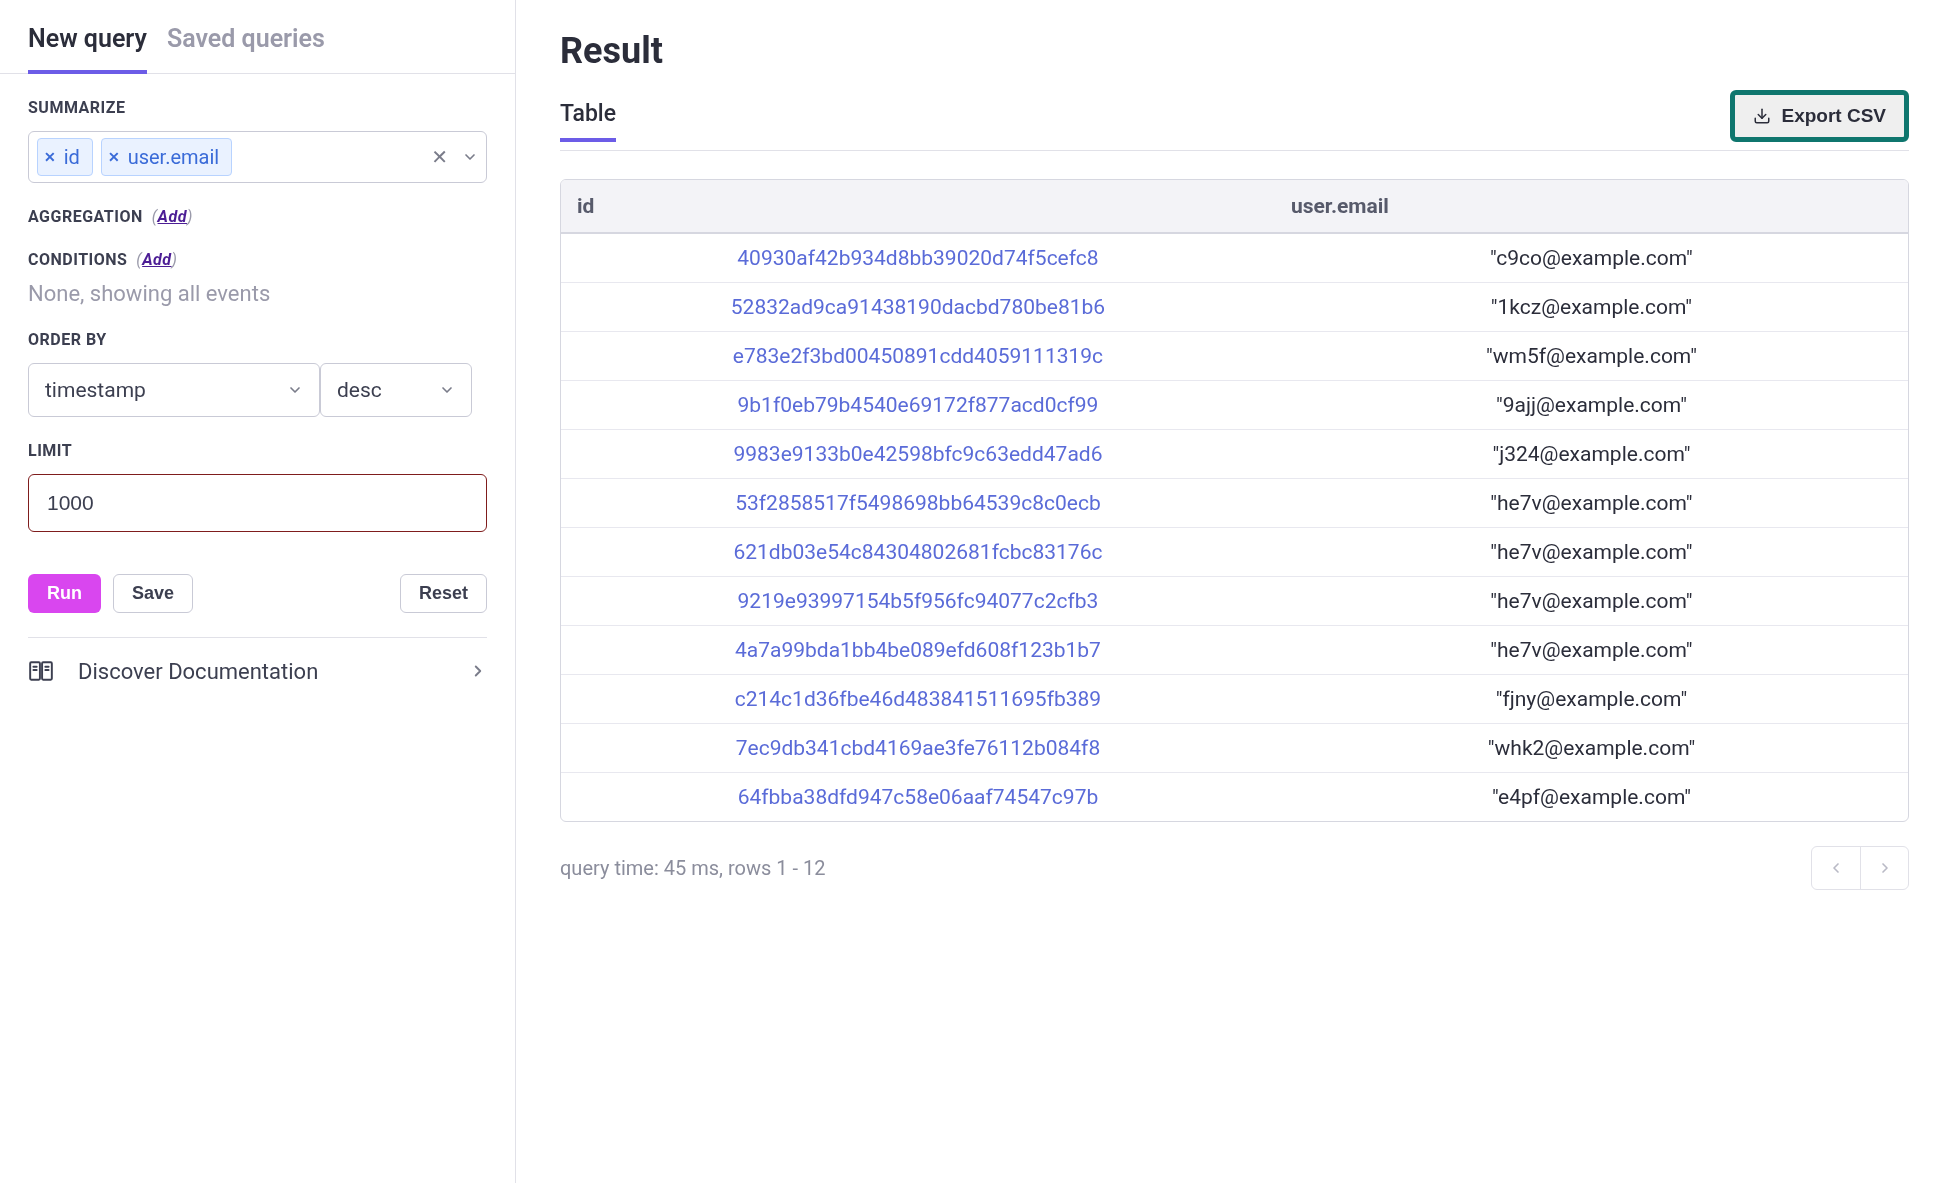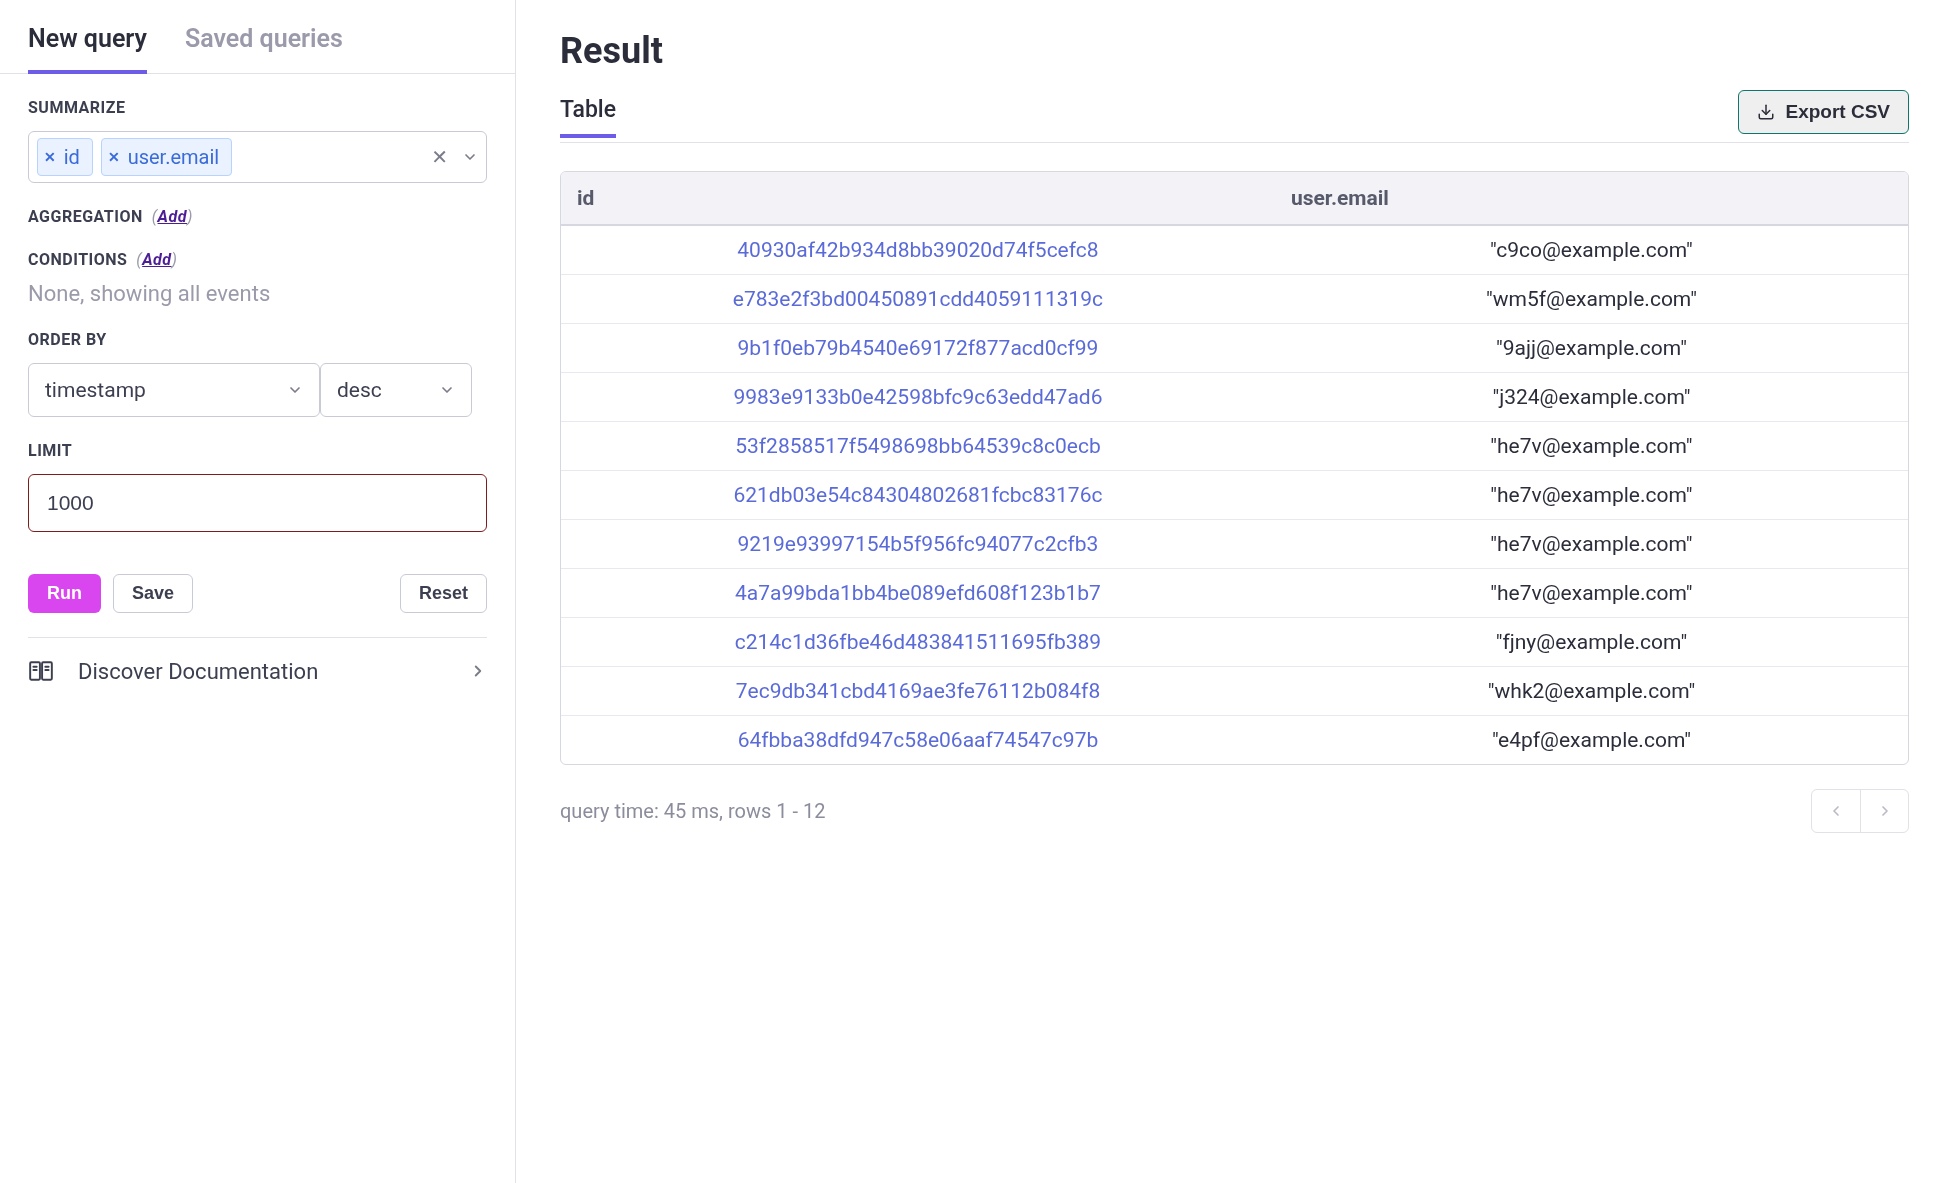--- a/index.html
+++ b/index.html
@@ -15,21 +15,21 @@
     min-height: 100vh;
   }
   
   .sidebar {
     width: 516px;
     border-right: 1px solid #e1e1e8;
     padding-bottom: 20px;
   }
   .tabs {
     display: flex;
-    gap: 38px;
+    gap: 20px;
     padding: 24px 28px 0 28px;
     border-bottom: 1px solid #e1e1e8;
   }
   .tab {
     font-size: 25px;
     font-weight: 600;
     color: #9a9aaa;
     padding-bottom: 20px;
     position: relative;
     cursor: pointer;
@@ -189,21 +189,21 @@
     position:relative;
     cursor:pointer;
     font-weight:500;
   }
   .rtab.active::after {
     content:"";
     position:absolute; left:0; right:0; bottom:-1px; height:4px; background:#6c5ce7;
   }
   .export-btn {
     margin-left:auto;
-    border:1px solid #0f766e;
+    border:5px solid #0f766e;
     border-radius:6px;
     padding: 10px 18px;
     display:flex; align-items:center; gap:10px;
     font-size: 19px;
     font-weight:600;
     color:#2b2d3a;
     cursor:pointer;
     margin-bottom: 8px;
   }
   
@@ -387,20 +387,24 @@
             <th class="col-id">id</th>
             <th>user.email</th>
           </tr>
         </thead>
         <tbody id="result-body">
             <tr>
               <td class="idcell">40930af42b934d8bb39020d74f5cefc8</td>
               <td>"c9co@example.com"</td>
             </tr>
             <tr>
+              <td class="idcell">52832ad9ca91438190dacbd780be81b6</td>
+              <td>"1kcz@example.com"</td>
+            </tr>
+            <tr>
               <td class="idcell">e783e2f3bd00450891cdd4059111319c</td>
               <td>"wm5f@example.com"</td>
             </tr>
             <tr>
               <td class="idcell">9b1f0eb79b4540e69172f877acd0cf99</td>
               <td>"9ajj@example.com"</td>
             </tr>
             <tr>
               <td class="idcell">9983e9133b0e42598bfc9c63edd47ad6</td>
               <td>"j324@example.com"</td>

